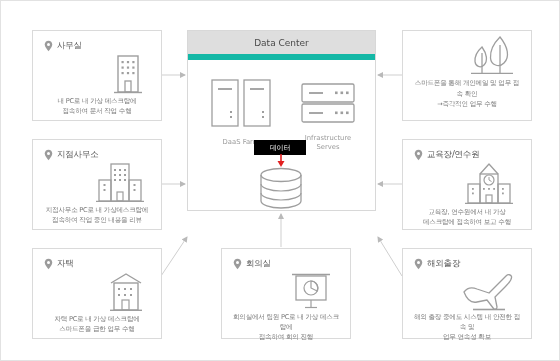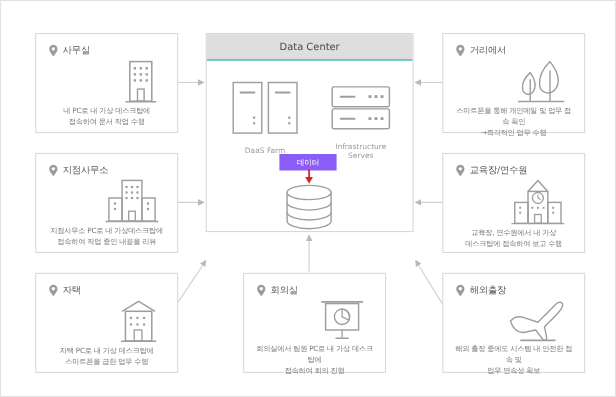--- a/index.html
+++ b/index.html
@@ -76,21 +76,21 @@
     width: 189px;
     height: 181px;
     border: 1px solid #d8d8d8;
     background: #ffffff;
     box-sizing: border-box;
     z-index: 2;
   }
   #dc-head {
     height: 23px;
     background: #dedede;
-    border-bottom: 1px solid #14b8a6;
+    border-bottom: 6px solid #14b8a6;
     display: flex;
     align-items: center;
     justify-content: center;
     font-size: 9px;
     color: #4a4a4a;
   }
   #dc-body {
     position: relative;
     height: calc(100% - 24px);
   }
@@ -107,21 +107,21 @@
     line-height: 1.35;
     margin-top: 10px;
     white-space: pre-line;
   }
   #data-badge {
     position: absolute;
     left: 253px;
     top: 139px;
     width: 52px;
     height: 15px;
-    background: #8b5cf6;
+    background: #000000;
     display: flex;
     align-items: center;
     justify-content: center;
     font-size: 7px;
     color: #ffffff;
     z-index: 5;
     letter-spacing: -0.2px;
   }
   #db-icon {
     position: absolute;
@@ -243,27 +243,20 @@
             <rect x="17" y="24" width="2" height="2"></rect>
             <rect x="23" y="24" width="2" height="2"></rect>
         </g>
       </svg>
     </div>
     <div class="card-desc">자택 PC로 내 가상 데스크탑에
 스마트폰을 급한 업무 수행</div>
   </div>
 
   <div class="card" style="left:401px; top:29px; width:130px; height:91px;">
-    <div class="card-head">
-      <svg class="pin" viewBox="0 0 12 16">
-        <path d="M6 1 C3.2 1 1 3.2 1 6 C1 9.5 6 15 6 15 C6 15 11 9.5 11 6 C11 3.2 8.8 1 6 1 Z" fill="#9b9b9b"></path>
-        <circle cx="6" cy="6" r="2" fill="#ffffff"></circle>
-      </svg>
-      <span class="card-title">거리에서</span>
-    </div>
     <div class="card-art">
       <svg width="46" height="44" viewBox="0 0 46 44">
         <path d="M31 4 C39 14 41 24 35 30 C30 35 22 32 21.5 25 C21 17 25 10 31 4 Z" fill="none" stroke="#9e9e9e" stroke-width="1.3"></path>
         <line x1="31" y1="12" x2="31" y2="40" stroke="#9e9e9e" stroke-width="1.3"></line>
         <path d="M13 14 C18 21 19 28 15 32 C11.5 35.5 6.5 33.5 6 28.5 C5.6 23 8.5 18 13 14 Z" fill="none" stroke="#9e9e9e" stroke-width="1.3"></path>
         <line x1="13" y1="20" x2="13" y2="40" stroke="#9e9e9e" stroke-width="1.3"></line>
         <line x1="2" y1="40.3" x2="44" y2="40.3" stroke="#9e9e9e" stroke-width="1.3"></line>
       </svg>
     </div>
     <div class="card-desc">스마트폰을 통해 개인메일 및 업무 접속 확인

